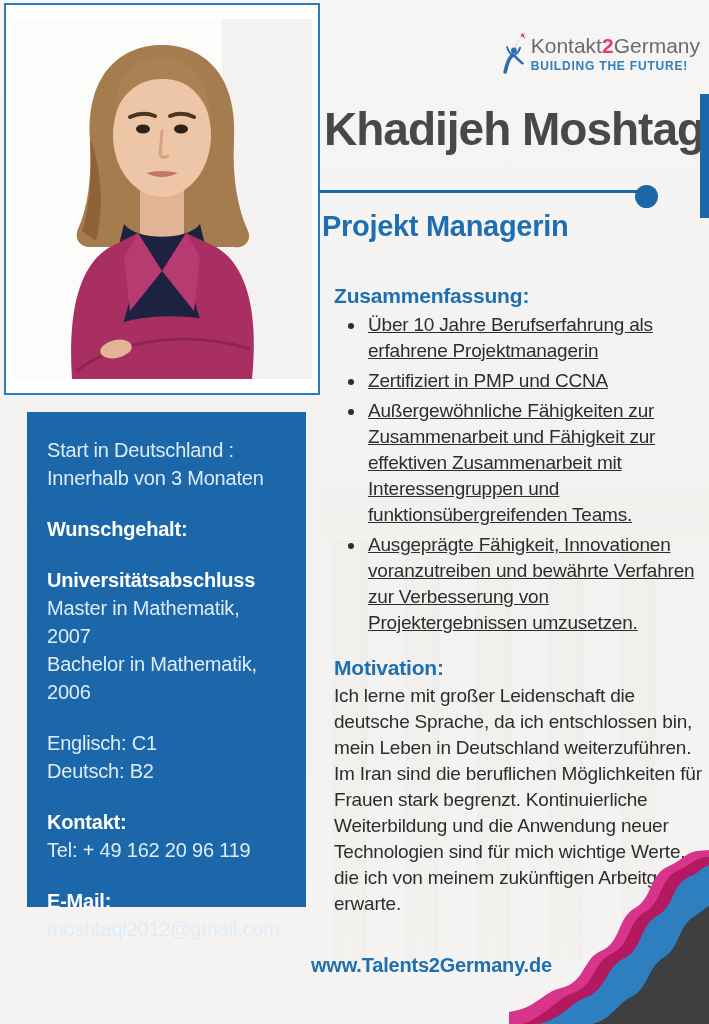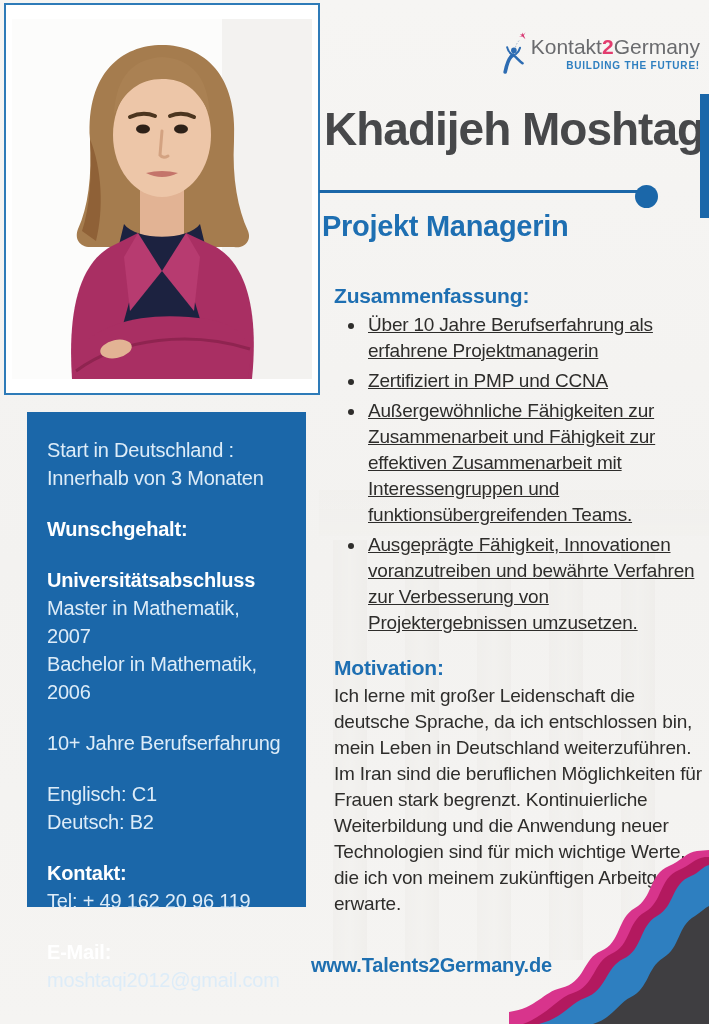--- a/index.html
+++ b/index.html
@@ -21,21 +21,21 @@
             box-sizing:border-box;padding:24px 18px 0 20px;color:#ddecf8;}
   .info-box .group{margin-bottom:23px;}
   .info-box .line{font-size:20px;line-height:28px;letter-spacing:-0.2px;}
   .info-box .bold{font-weight:bold;color:#ffffff;}
 
   
   .logo{position:absolute;left:500px;top:12px;width:200px;display:flex;align-items:center;}
   .logo-text{margin-left:4px;}
   .brand{font-size:21px;color:#6a6b6e;font-weight:500;letter-spacing:0;white-space:nowrap;}
   .brand .digit{color:#e23c6e;font-weight:600;}
-  .tagline{font-size:10px;font-weight:bold;color:#2e7fc0;letter-spacing:0.8px;text-align:right;margin-top:1px;}
+  .tagline{font-size:12px;font-weight:bold;color:#2e7fc0;letter-spacing:0.8px;text-align:left;margin-top:1px;}
 
   
   .name{position:absolute;left:324px;top:102px;width:380px;font-size:46px;font-weight:bold;
         color:#47484a;letter-spacing:-1px;white-space:nowrap;}
   .rule{position:absolute;left:319px;top:190px;width:318px;height:3px;background:#1b67a9;}
   .rule-dot{position:absolute;left:635px;top:185px;width:23px;height:23px;border-radius:50%;background:#1b67a9;}
   .right-bar{position:absolute;left:700px;top:94px;width:9px;height:124px;background:#1b67a9;}
   .role{position:absolute;left:322px;top:210px;font-size:29px;font-weight:bold;color:#1e6fb2;letter-spacing:-0.3px;}
 
   
@@ -111,23 +111,20 @@
     </div>
     <div class="group">
       <div class="line bold">Wunschgehalt:</div>
     </div>
     <div class="group">
       <div class="line bold">Universitätsabschluss</div>
       <div class="line">Master in Mathematik, 2007</div>
       <div class="line">Bachelor in Mathematik, 2006</div>
     </div>
     <div class="group">
-      <div class="line">10+ Jahre Berufserfahrung</div>
-    </div>
-    <div class="group">
       <div class="line">Englisch: C1</div>
       <div class="line">Deutsch: B2</div>
     </div>
     <div class="group">
       <div class="line bold">Kontakt:</div>
       <div class="line">Tel: + 49 162 20 96 119</div>
     </div>
     <div class="group">
       <div class="line bold">E-Mail:</div>
       <div class="line">moshtaqi2012@gmail.com</div>

